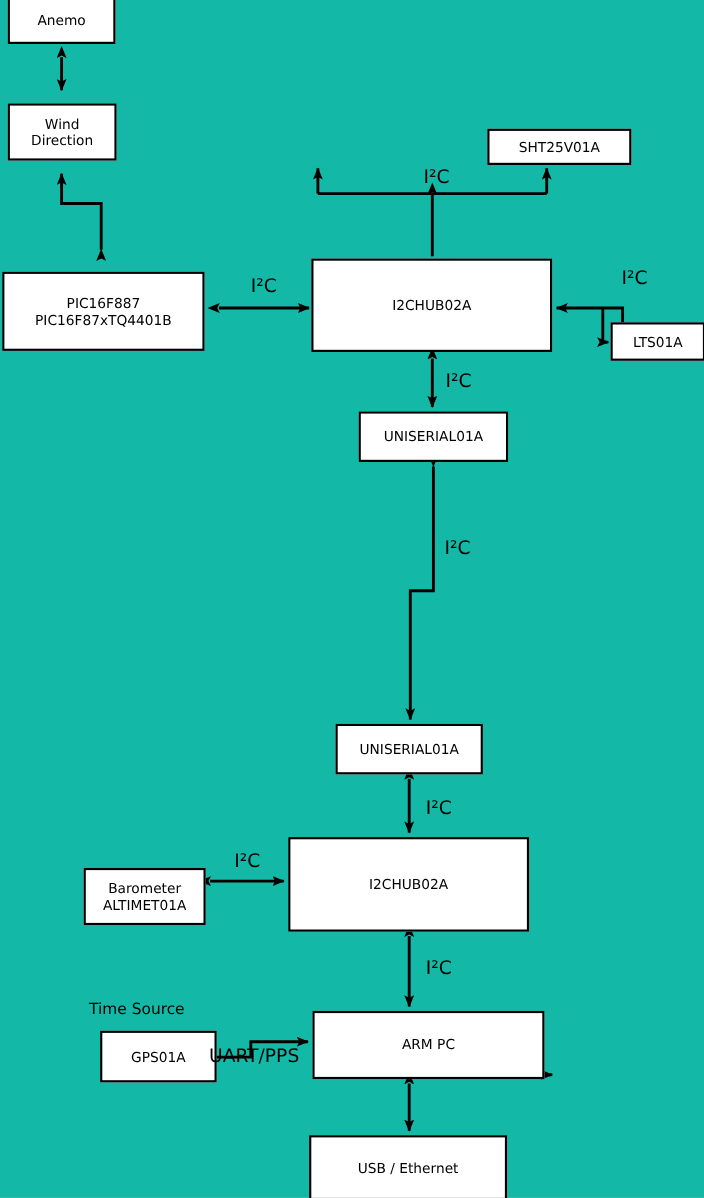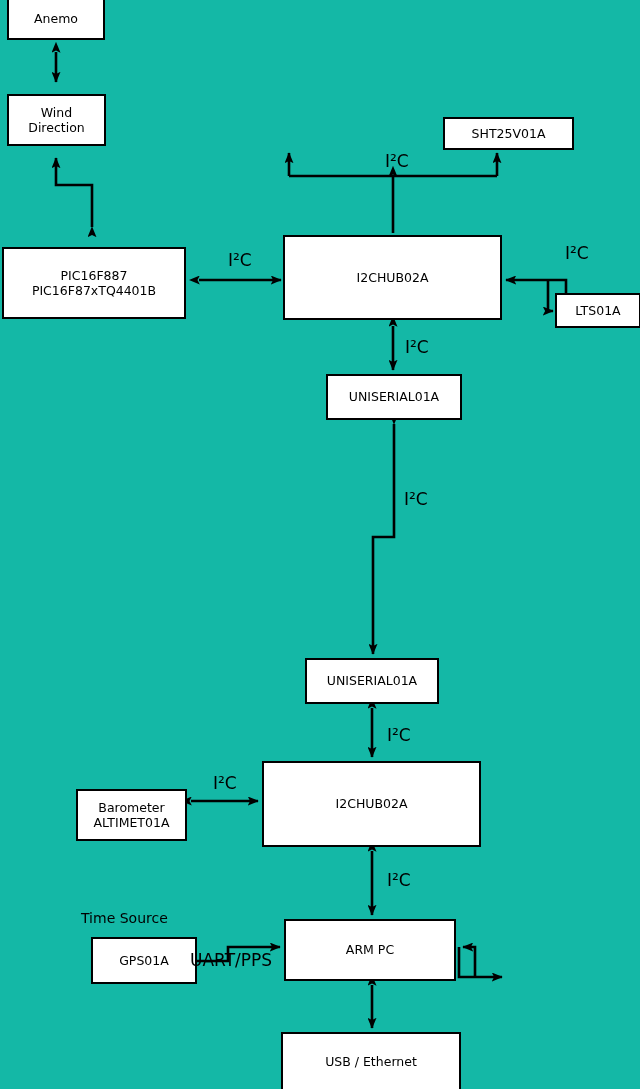--- a/index.html
+++ b/index.html
@@ -148,21 +148,21 @@
 
   <div class="node" style="left:76px; top:775px; width:111px; height:52px;margin-top:14px;">
     <span>Barometer
 ALTIMET01A</span>
   </div>
 
   <div class="node" style="left:67px; top:937px; width:106px; height:47px;margin-left:24px;">
     <span>GPS01A</span>
   </div>
 
-  <div class="node" style="left:284px; top:919px; width:172px; height:62px;">
+  <div class="node" style="left:284px; top:919px; width:211px; height:62px;">
     <span>ARM PC</span>
   </div>
 
 
   <div class="node" style="left:281px; top:1032px; width:180px; height:59px;">
     <span>USB / Ethernet</span>
   </div>
 
   <div class="edge-label" style="left:228px; top:252px;">I²C</div>
 

